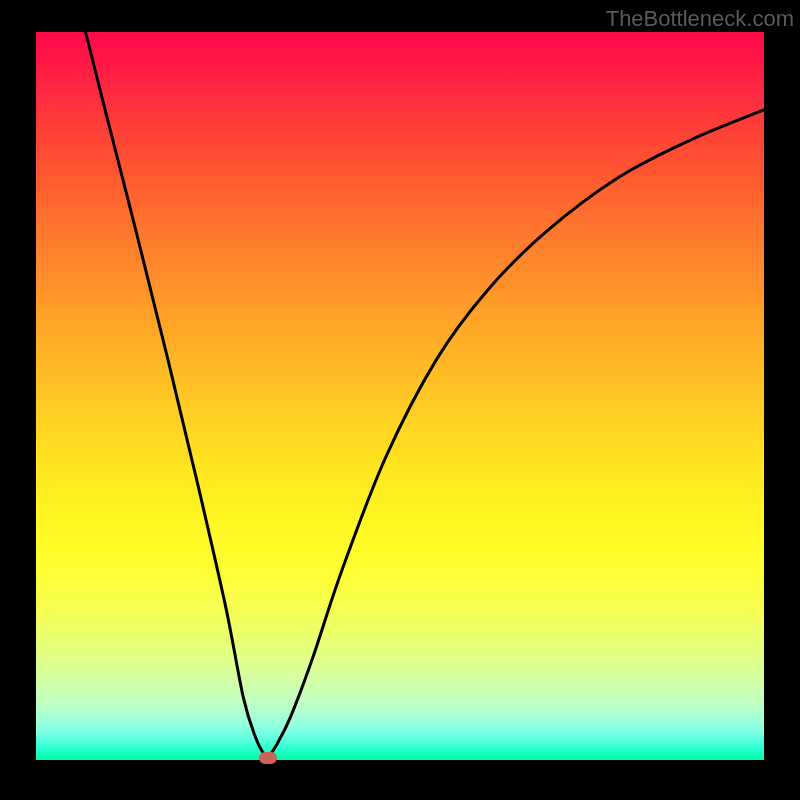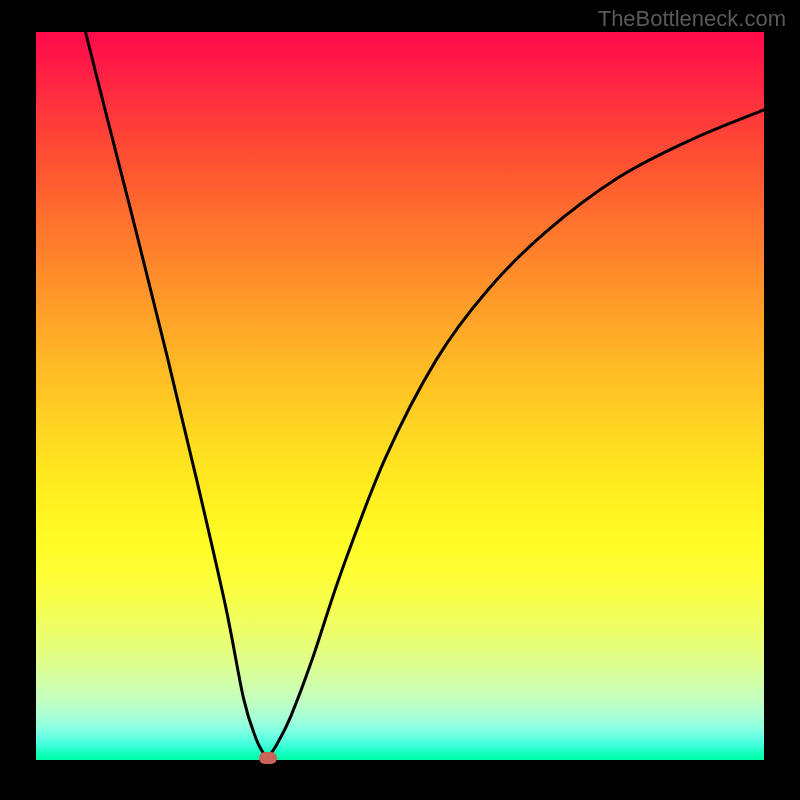--- a/index.html
+++ b/index.html
@@ -10,21 +10,21 @@
     body {
       width: 800px;
       height: 800px;
       background: #000;
       position: relative;
       overflow: hidden;
     }
     .watermark {
       position: absolute;
       top: 6px;
-      right: 14px;
+      right: 6px;
       font-family: Arial, sans-serif;
       font-size: 22px;
       font-weight: 500;
       color: #5a5a5a;
       z-index: 10;
     }
     .plot-area {
       position: absolute;
       top: 32px;
       left: 36px;

